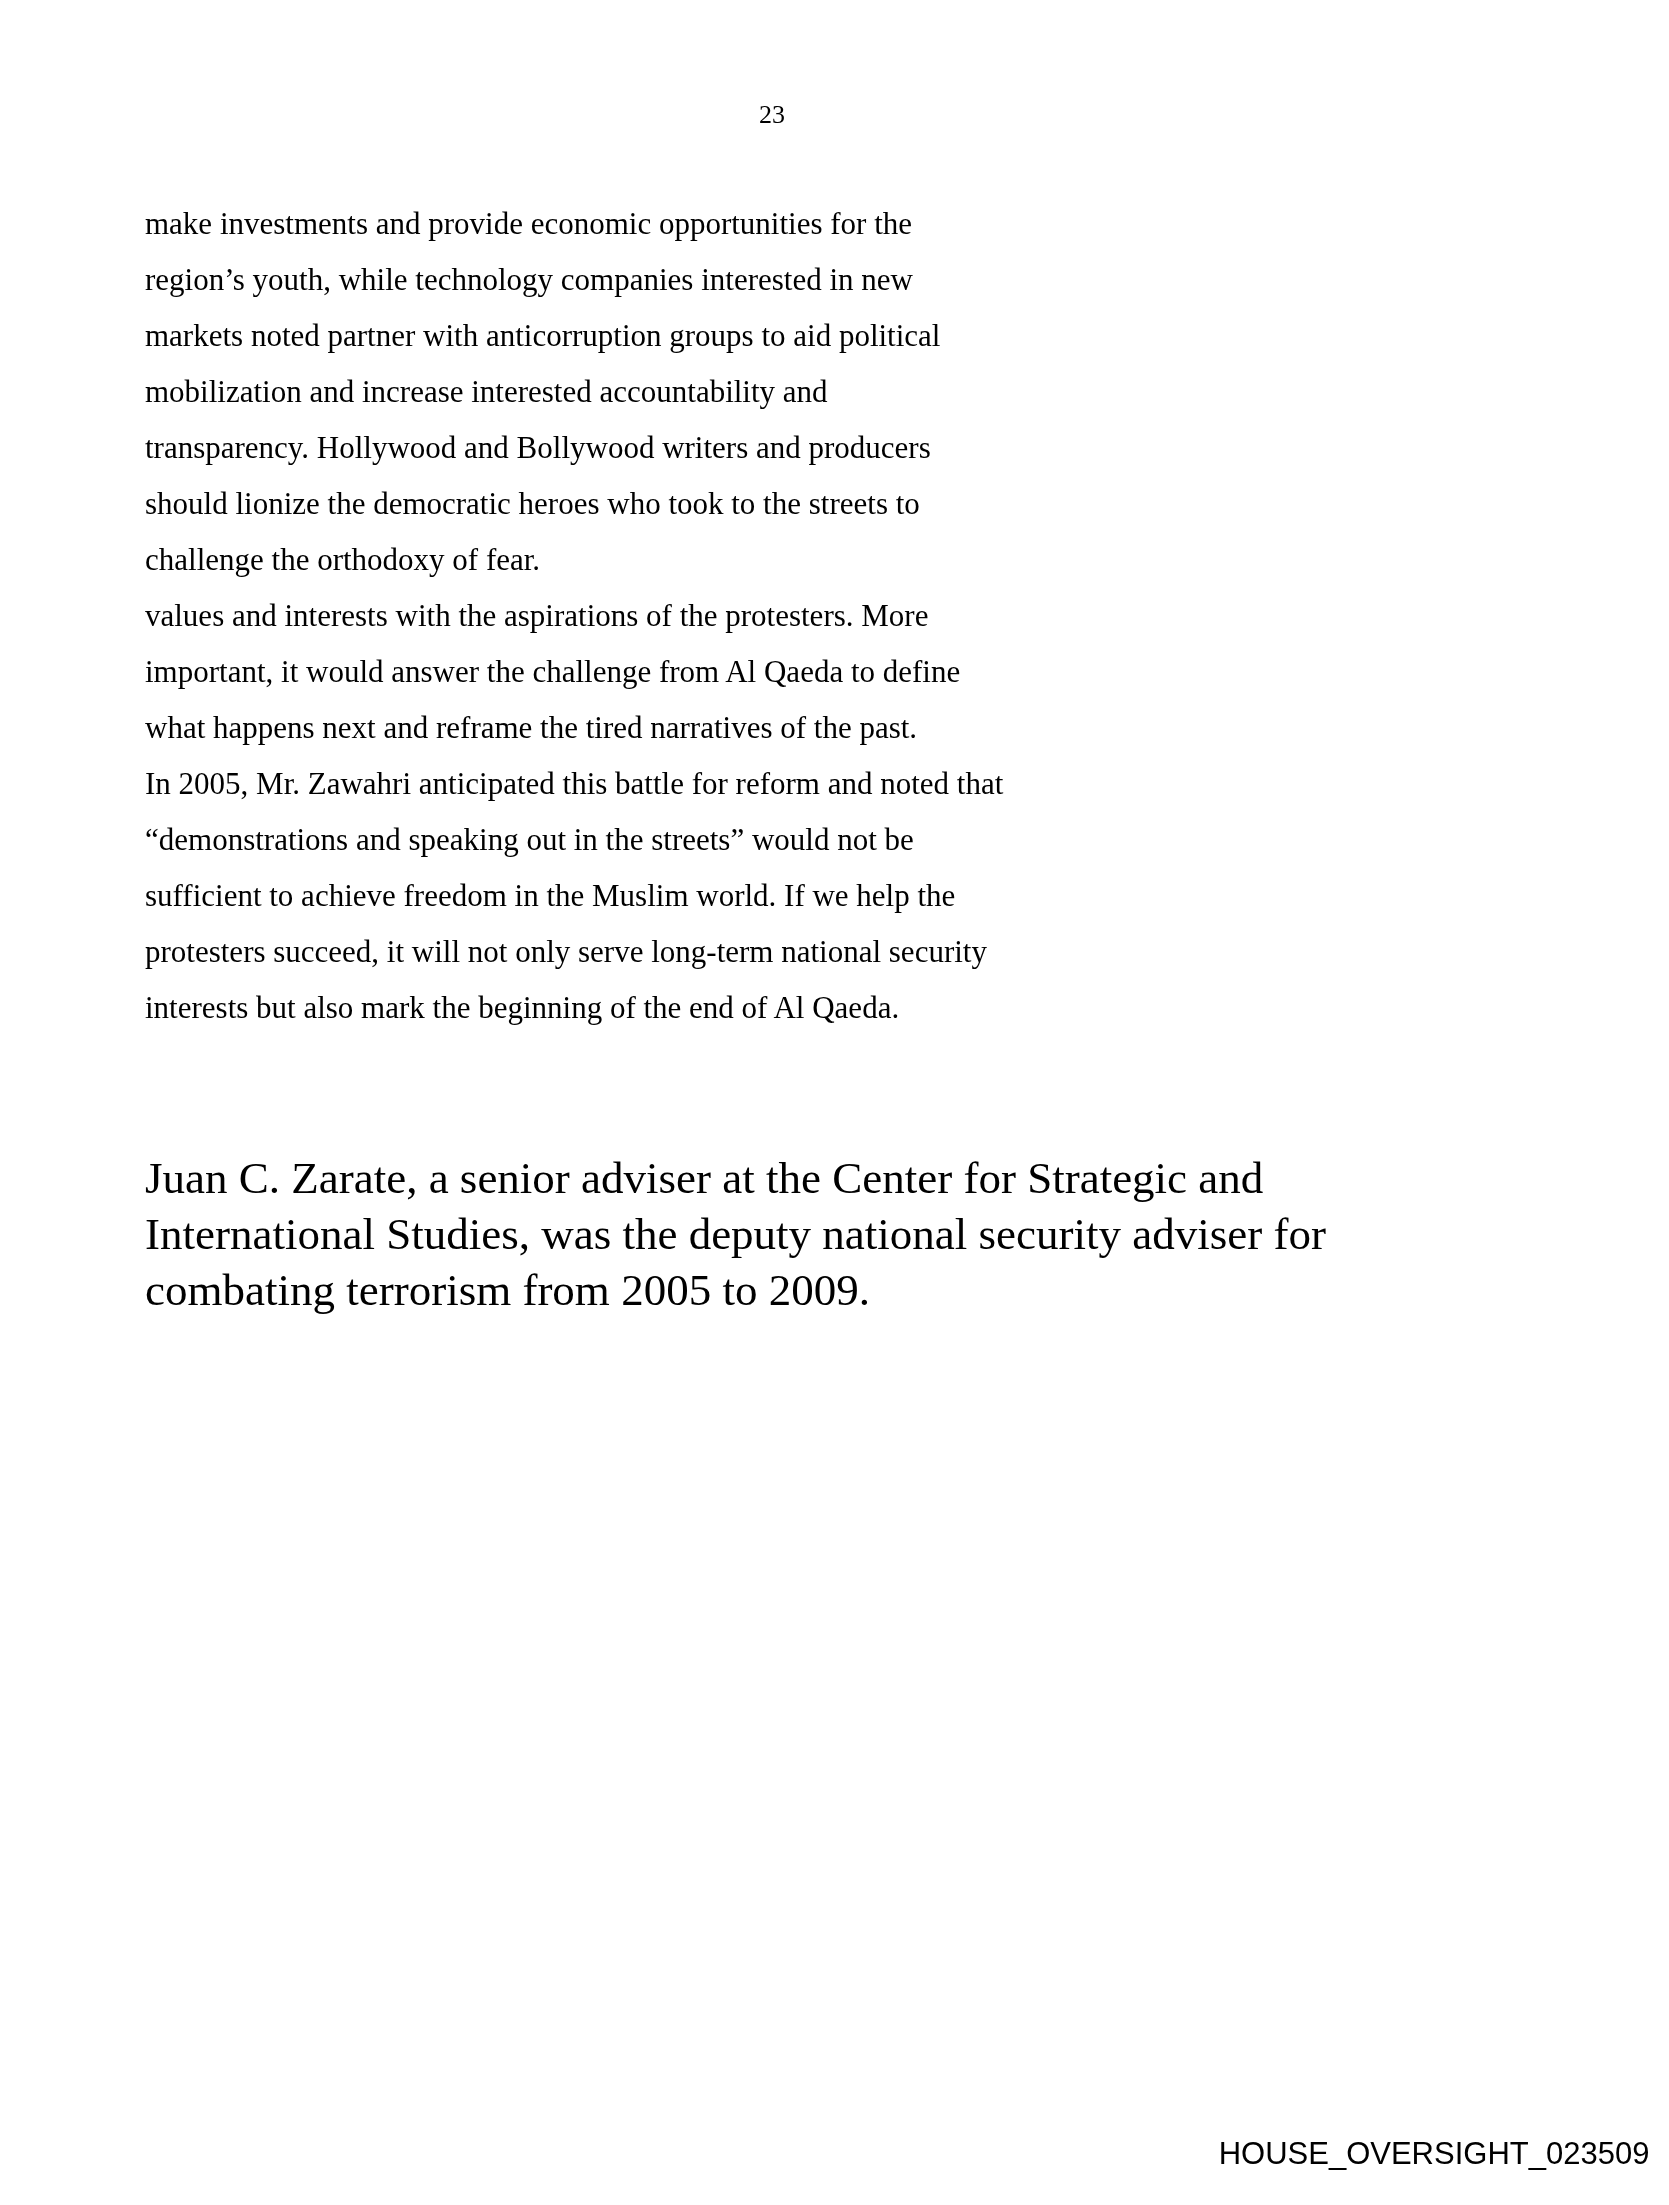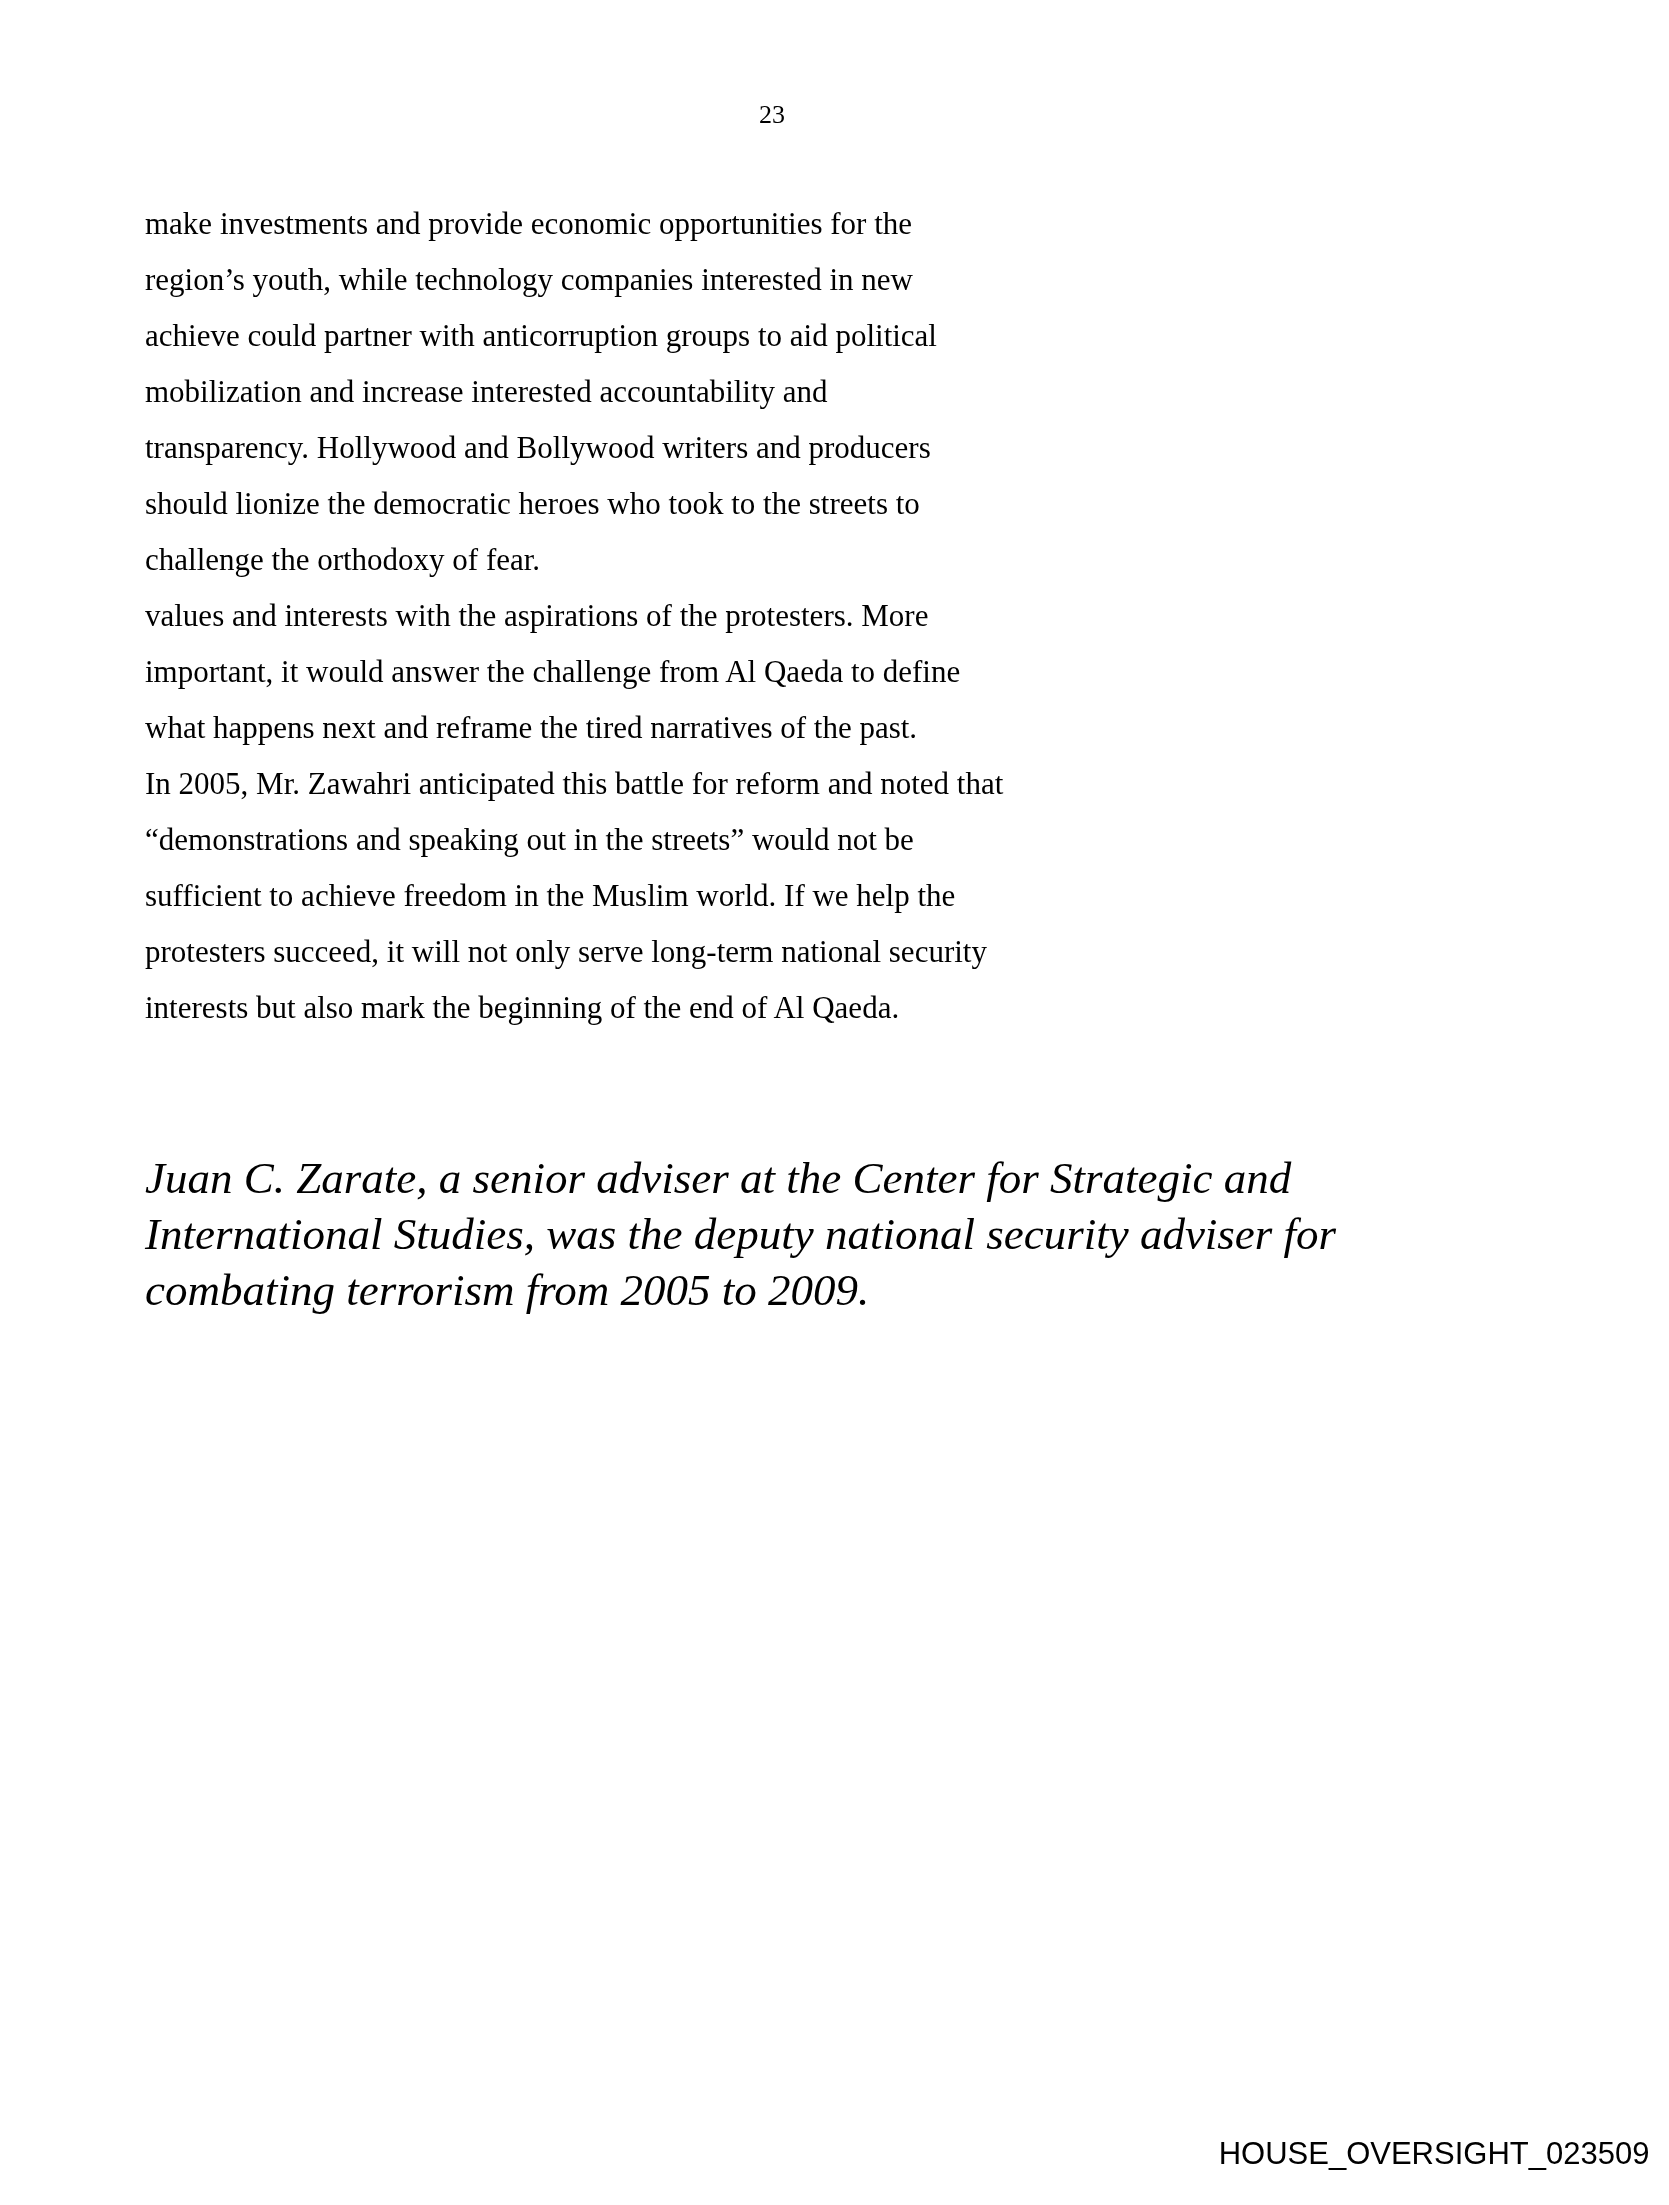--- a/index.html
+++ b/index.html
@@ -36,21 +36,20 @@
       display: block;
       white-space: nowrap;
     }
     .bio {
       position: absolute;
       left: 145px;
       top: 1150px;
       width: 1407px;
       font-size: 45px;
       line-height: 56px;
-      font-style: italic;
     }
     .bio .line {
       display: block;
       white-space: nowrap;
     }
     .footer-id {
       position: absolute;
       right: 19.6px;
       top: 2135px;
       font-family: "Liberation Sans", "DejaVu Sans", sans-serif;
@@ -60,21 +59,21 @@
     }
   </style>
 </head>
 <body>
 
 <div class="page-number">23</div>
 
 <div class="body-text">
   <span class="line">make investments and provide economic opportunities for the</span>
   <span class="line">region’s youth, while technology companies interested in new</span>
-  <span class="line">achieve could partner with anticorruption groups to aid political</span>
+  <span class="line">markets noted partner with anticorruption groups to aid political</span>
   <span class="line">mobilization and increase interested accountability and</span>
   <span class="line">transparency. Hollywood and Bollywood writers and producers</span>
   <span class="line">should lionize the democratic heroes who took to the streets to</span>
   <span class="line">challenge the orthodoxy of fear.</span>
   <span class="line">values and interests with the aspirations of the protesters. More</span>
   <span class="line">important, it would answer the challenge from Al Qaeda to define</span>
   <span class="line">what happens next and reframe the tired narratives of the past.</span>
   <span class="line">In 2005, Mr. Zawahri anticipated this battle for reform and noted that</span>
   <span class="line">“demonstrations and speaking out in the streets” would not be</span>
   <span class="line">sufficient to achieve freedom in the Muslim world. If we help the</span>

